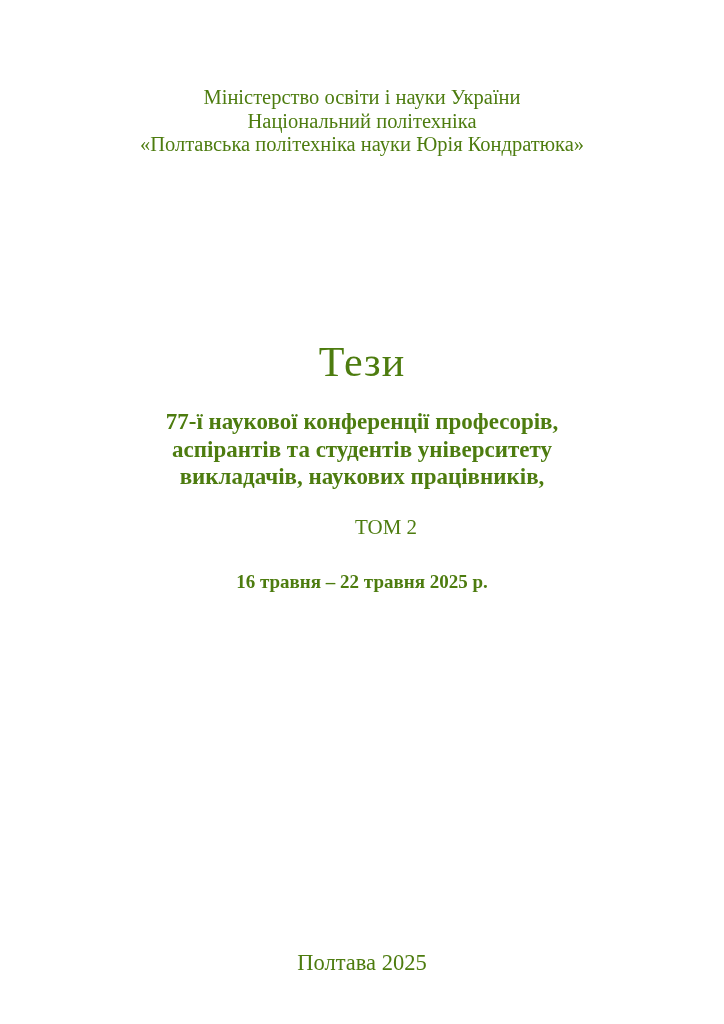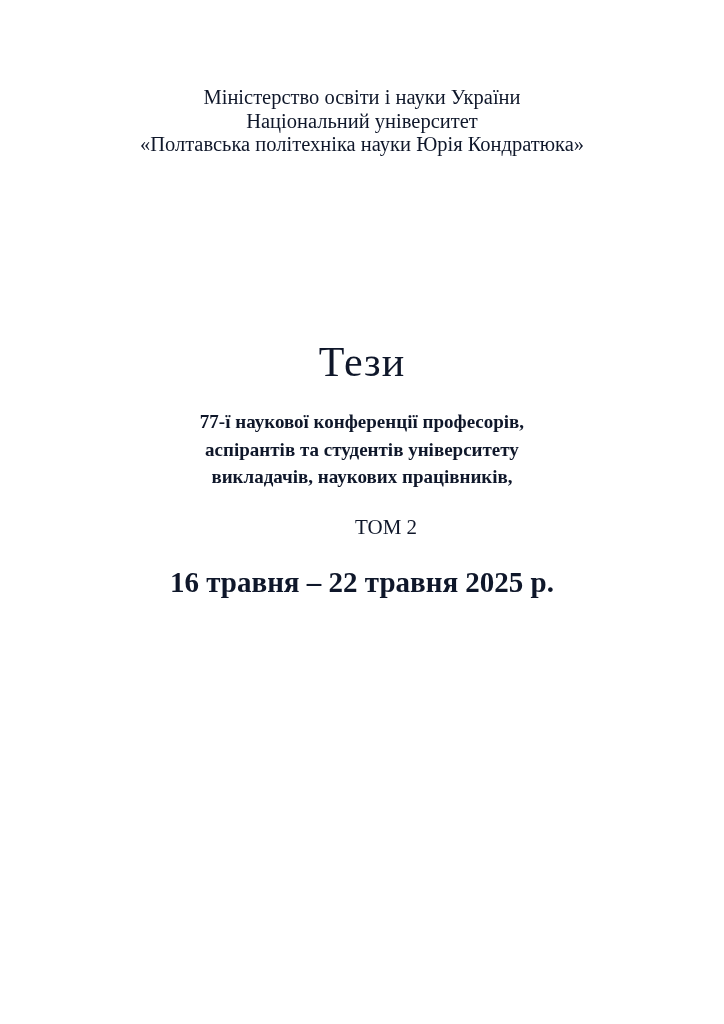--- a/index.html
+++ b/index.html
@@ -6,21 +6,21 @@
     margin: 0;
     padding: 0;
     background: #ffffff;
   }
   .page {
     position: relative;
     width: 724px;
     height: 1024px;
     background: #ffffff;
     font-family: "Liberation Serif", "DejaVu Serif", serif;
-    color: #0f172a;
+    color: #4d7c0f;
     overflow: hidden;
   }
   .centered {
     position: absolute;
     left: 0;
     width: 100%;
     text-align: center;
   }
   .header-block {
     top: 86px;
@@ -30,61 +30,62 @@
   }
   .main-title {
     top: 328px;
     font-size: 42px;
     line-height: 68px;
     font-weight: 400;
     letter-spacing: 1px;
   }
   .subtitle-block {
     top: 408px;
-    font-size: 19px;
+    font-size: 23px;
     line-height: 27.5px;
     font-weight: 700;
   }
   .volume-line {
     top: 514px;
     font-size: 21px;
     line-height: 27px;
     font-weight: 400;
     margin-left: 24px;
   }
   .dates-line {
     top: 568px;
-    font-size: 29px;
+    font-size: 19px;
     line-height: 28px;
     font-weight: 700;
   }
   .footer-line {
     top: 950px;
     font-size: 22.5px;
     line-height: 26px;
     font-weight: 400;
   }
 </style>
 </head>
 <body>
 
 <div class="page">
 
   <div class="centered header-block">
     <div>Міністерство освіти і науки України</div>
-    <div>Національний університет</div>
+    <div>Національний політехніка</div>
     <div>«Полтавська політехніка науки Юрія Кондратюка»</div>
   </div>
 
   <div class="centered main-title">Тези</div>
 
   <div class="centered subtitle-block">
     <div>77-ї наукової конференції професорів,</div>
     <div>аспірантів та студентів університету</div>
     <div>викладачів, наукових працівників,</div>
   </div>
 
   <div class="centered volume-line">ТОМ 2</div>
 
   <div class="centered dates-line">16 травня – 22 травня 2025 р.</div>
 
+  <div class="centered footer-line">Полтава 2025</div>
 
 </div>
 
 </body></html>

